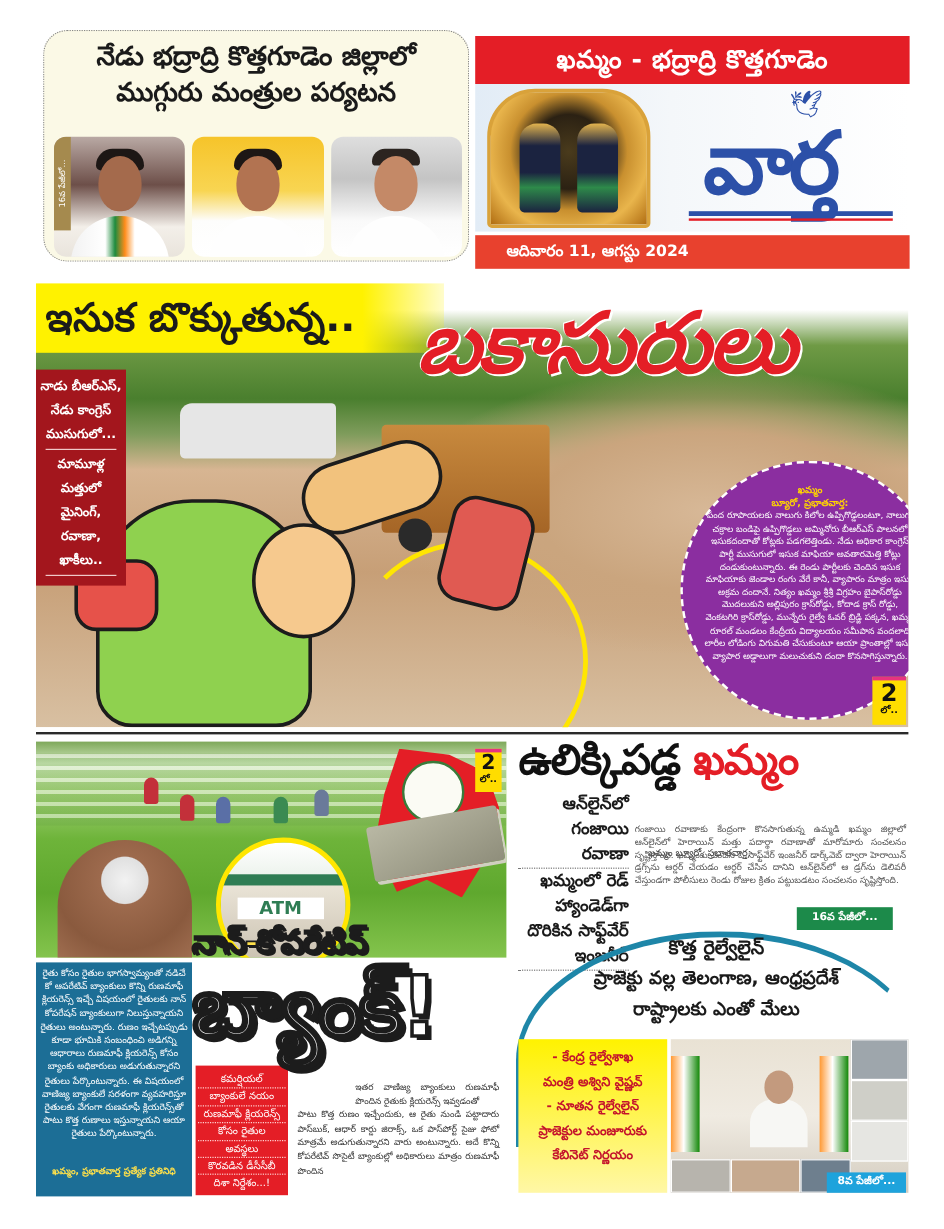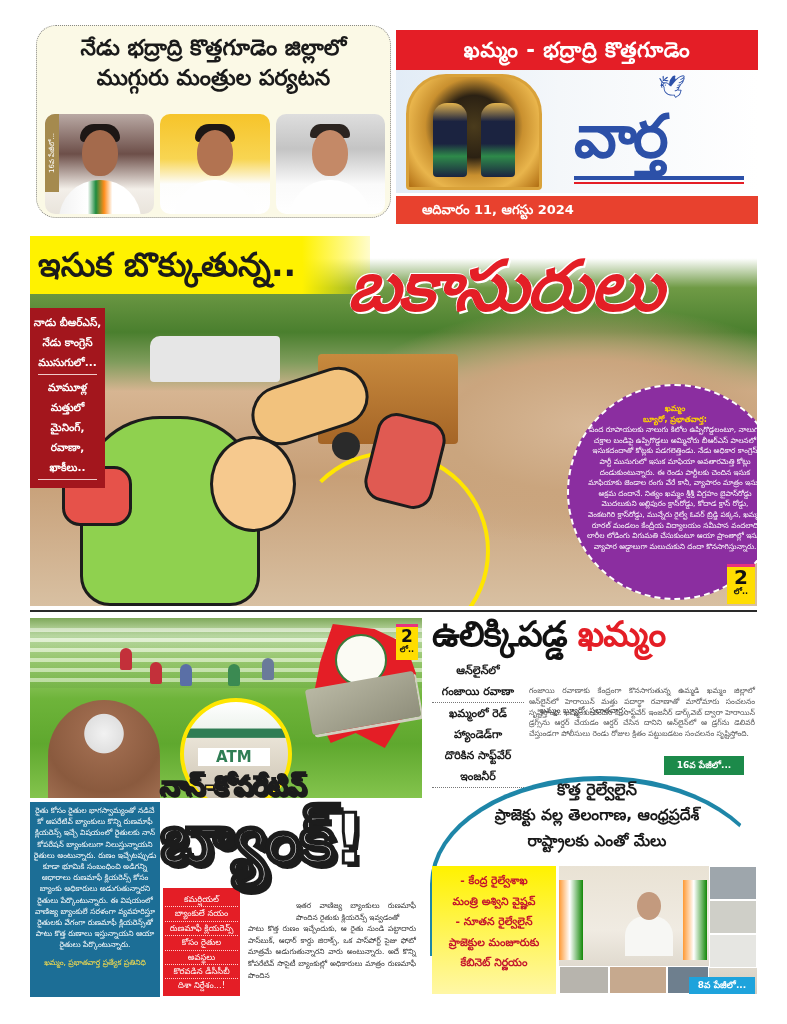--- a/index.html
+++ b/index.html
@@ -25,21 +25,21 @@
 
   
   .masthead { position: absolute; left: 396px; top: 30px; width: 362px; height: 195px; }
   .mast-band { height: 40px; background: #e41e26; color: #fff; font-weight: bold; font-size: 21px; line-height: 40px; text-align: center; letter-spacing: 0.5px; }
   .mast-body { position: relative; height: 123px; background: linear-gradient(90deg, #e2ecf6 0%, #f4f7fa 45%, #ffffff 100%); }
   .deity { position: absolute; left: 10px; top: 4px; width: 136px; height: 116px; border-radius: 40px 40px 4px 4px; background: radial-gradient(circle at 50% 45%, #4a3b1c 0%, #2b2113 35%, #c9902f 55%, #e9b54c 75%, #b06d12 100%); border: 3px solid #d9a23a; }
   .deity::before, .deity::after { content: ""; position: absolute; top: 26px; width: 34px; height: 74px; border-radius: 14px 14px 4px 4px; background: linear-gradient(180deg, #e2b34e 0%, #1b2340 25%, #1b2340 55%, #2e8a4a 72%, #1b2340 100%); }
   .deity::before { left: 24px; }
   .deity::after { right: 24px; }
   .logo { position: absolute; left: 178px; top: 2px; width: 172px; height: 118px; }
-  .logo .word { position: absolute; left: 0; top: 18px; font-size: 60px; line-height: 92px; font-weight: bold; color: #2c50a8; font-family: "DejaVu Sans", sans-serif; letter-spacing: -4px; }
+  .logo .word { position: absolute; left: 12px; top: 18px; font-size: 72px; line-height: 92px; font-weight: bold; color: #2c50a8; font-family: "DejaVu Sans", sans-serif; letter-spacing: -4px; }
   .logo .bird { position: absolute; left: 84px; top: 2px; font-size: 22px; color: #2c50a8; }
   .logo .rule { position: absolute; left: 0; top: 104px; width: 170px; height: 4px; background: #2c50a8; }
   .logo .rule2 { position: absolute; left: 0; top: 110px; width: 170px; height: 2px; background: #e41e26; }
   .mast-date { height: 28px; margin-top: 3px; background: #e8412e; color: #fff; font-weight: bold; font-size: 13px; line-height: 28px; display: flex; justify-content: space-between; padding: 0 26px 0 26px; flex-direction: column; }
 
   
   .lead { position: absolute; left: 30px; top: 236px; width: 727px; height: 370px; overflow: hidden; }
   .lead-bg { position: absolute; inset: 0; background:
       radial-gradient(ellipse 260px 120px at 560px 190px, #d7b897 0%, #caa57e 55%, rgba(0,0,0,0) 100%),
       linear-gradient(180deg, #ffffff 0%, #ffffff 6%, #6f9a45 14%, #4a7f2e 26%, #7f9c5c 34%, #d7b592 42%, #c79f77 65%, #d8c0a2 100%); }
@@ -71,31 +71,31 @@
   .coop .worker { position: absolute; width: 12px; height: 22px; border-radius: 6px 6px 2px 2px; }
   .coop .farmer { position: absolute; left: 18px; top: 82px; width: 112px; height: 112px; border-radius: 50% 50% 10px 10px; background: radial-gradient(circle at 50% 30%, #f2f2f2 0%, #e0e0e0 20%, #9d6a4d 21%, #8a5a3e 60%, #a87658 100%); }
   .coop .atm { position: absolute; left: 150px; top: 80px; width: 112px; height: 112px; border-radius: 50%; border: 4px solid #ffe600; background: linear-gradient(180deg, #ffffff 0%, #eef4ee 25%, #2f7d54 26%, #2f7d54 34%, #e9e3d6 35%, #c8bfae 100%); }
   .coop .atm span { position: absolute; left: 14px; top: 46px; font-size: 15px; font-weight: bold; color: #2f7d54; background: #fff; padding: 0 18px; }
   .coop .tg-map { position: absolute; left: 282px; top: 6px; width: 104px; height: 124px; background: #e41e26; clip-path: polygon(20% 0%, 60% 4%, 90% 16%, 100% 40%, 92% 70%, 70% 100%, 42% 88%, 18% 96%, 0% 64%, 8% 30%); }
   .coop .seal { position: absolute; left: 305px; top: 16px; width: 52px; height: 52px; border-radius: 50%; background: #fbfbf4; border: 2px solid #3a7a3a; }
   .coop .notes { position: absolute; left: 278px; top: 62px; width: 110px; height: 46px; background: linear-gradient(160deg, #b9b8a4 0%, #8f8e7b 100%); transform: rotate(-10deg); border-radius: 3px; box-shadow: 2px 3px 0 #d0cfc0; }
   .coop-kicker { position: absolute; left: 160px; top: 770px; font-size: 27px; font-weight: bold; color: #ffe14a; -webkit-text-stroke: 1.5px #1c1c1c; text-shadow: 2px 2px 0 #1c1c1c; letter-spacing: -1px; z-index: 3; }
   .coop-title { position: absolute; left: 160px; top: 800px; font-size: 70px; line-height: 78px; font-weight: bold; color: #ffffff; -webkit-text-stroke: 3px #1c1c1c; text-shadow: 4px 4px 0 #1c1c1c; letter-spacing: -2px; z-index: 3; }
   .coop-blue { position: absolute; left: 30px; top: 802px; width: 130px; height: 195px; background: #1c6e96; color: #fff; font-size: 7.6px; line-height: 11.2px; text-align: center; padding: 3px 2px; }
-  .coop-blue .byline { color: #ffe14a; font-weight: normal; margin-top: 6px; }
+  .coop-blue .byline { color: #ffe14a; font-weight: bold; margin-top: 19px; }
   .coop-red { position: absolute; left: 163px; top: 888px; width: 77px; height: 108px; background: #e41e26; color: #fff; font-size: 8.4px; line-height: 13.4px; text-align: center; padding: 5px 2px; }
   .coop-red .row { border-bottom: 1px dotted #ffd0d0; }
   .coop-red .row:last-child { border-bottom: none; }
   .coop-body { position: absolute; left: 248px; top: 900px; width: 168px; font-size: 7.4px; line-height: 11.6px; color: #333; text-align: justify; }
   .coop-body .indent { padding-left: 48px; }
 
   
   .khammam-title { position: absolute; left: 432px; top: 614px; font-size: 35px; font-weight: bold; color: #111; letter-spacing: -1px; white-space: nowrap; }
   .khammam-title .red { color: #e41e26; }
-  .km-side { position: absolute; left: 432px; top: 660px; width: 92px; text-align: center; font-size: 11px; font-weight: bold; color: #1a1a1a; line-height: 21px; }
+  .km-side { position: absolute; left: 432px; top: 660px; width: 92px; text-align: right; font-size: 14px; font-weight: bold; color: #1a1a1a; line-height: 21px; }
   .km-side .dotted { border-bottom: 1px dotted #777; }
   .km-dateline { position: absolute; left: 540px; top: 676px; font-size: 8px; color: #333; margin-top: 30px; }
   .km-body { position: absolute; left: 529px; top: 686px; width: 226px; font-size: 7.5px; line-height: 10.8px; color: #555; text-align: justify; }
   .km-more { position: absolute; left: 664px; top: 756px; width: 80px; height: 19px; background: #1c8a4a; color: #fff; font-size: 9px; font-weight: bold; line-height: 19px; text-align: center; }
   .rail-arc { position: absolute; left: 430px; top: 776px; width: 340px; height: 180px; border-radius: 50% 50% 0 0 / 60% 60% 0 0; border-top: 5px solid #1e86a8; border-left: 4px solid #1e86a8; border-right: 3px solid transparent; }
   .rail-head { position: absolute; left: 436px; top: 778px; width: 322px; text-align: center; font-weight: bold; color: #1a1a1a; }
   .rail-head .l1 { font-size: 16px; line-height: 24px; }
   .rail-head .l2 { font-size: 15.5px; line-height: 26px; }
   .rail-head .l3 { font-size: 15.5px; line-height: 26px; text-align: center; }
   .rail-yellow { position: absolute; left: 432px; top: 866px; width: 124px; height: 128px; background: linear-gradient(180deg, #fff200 0%, #fff7a6 100%); color: #c4132c; font-size: 10.8px; font-weight: bold; text-align: center; line-height: 20.5px; padding-top: 5px; }

